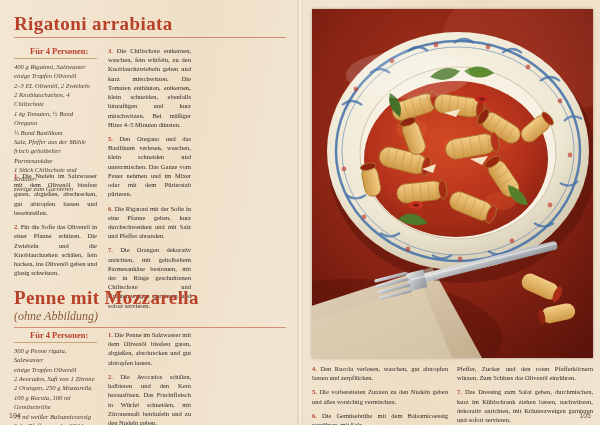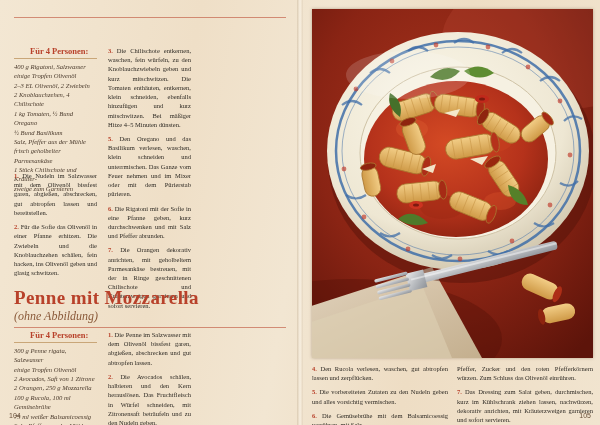--- a/index.html
+++ b/index.html
@@ -137,20 +137,21 @@
   }
 </style>
 </head>
 <body>
 
 <div class="page">
 
   <div class="left-col">
 
     <div style="position:absolute; left:14px; top:14px; width:272px;">
+      <div class="recipe-title">Rigatoni arrabiata</div>
       <div class="title-rule"></div>
     </div>
 
     <div style="position:absolute; left:14px; top:46px; width:83px;">
       <div class="persons-head">Für 4 Personen:</div>
       <div class="rule-thin"></div>
       <div class="ingredients" style="white-space:pre-line;">400 g Rigatoni, Salzwasser
 einige Tropfen Olivenöl
 2–3 EL Olivenöl, 2 Zwiebeln
 2 Knoblauchzehen, 4 Chilischote

